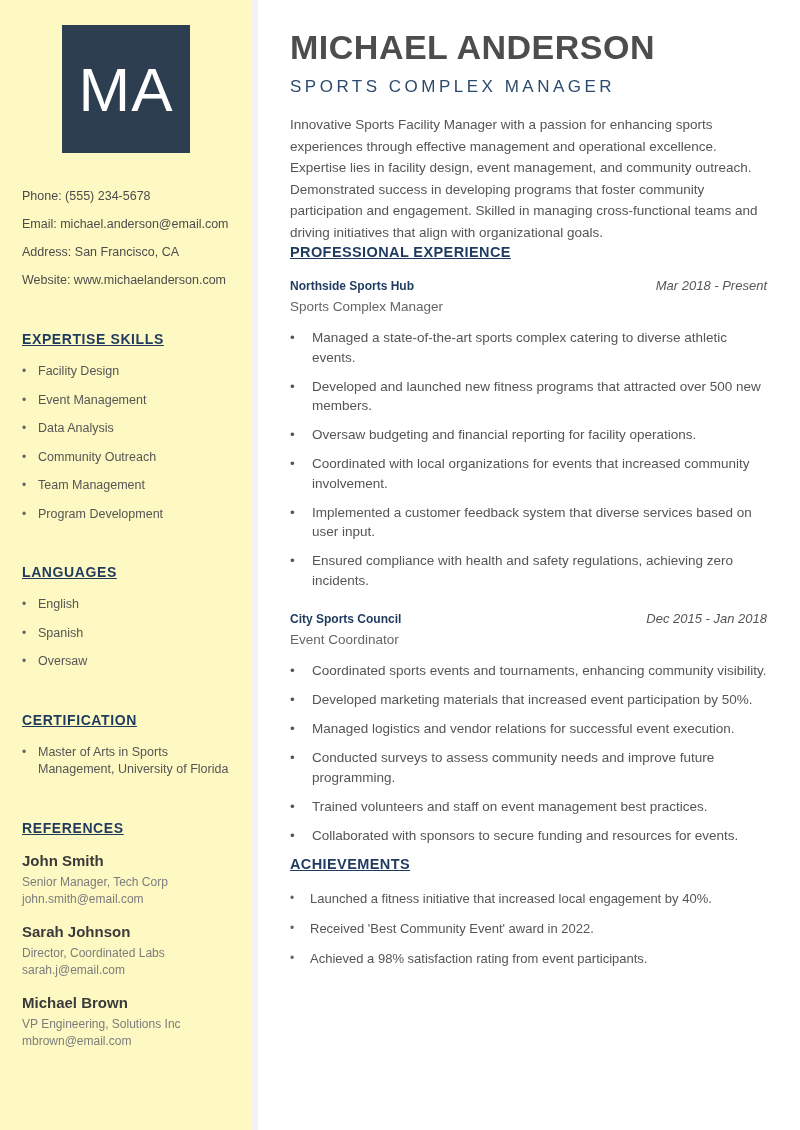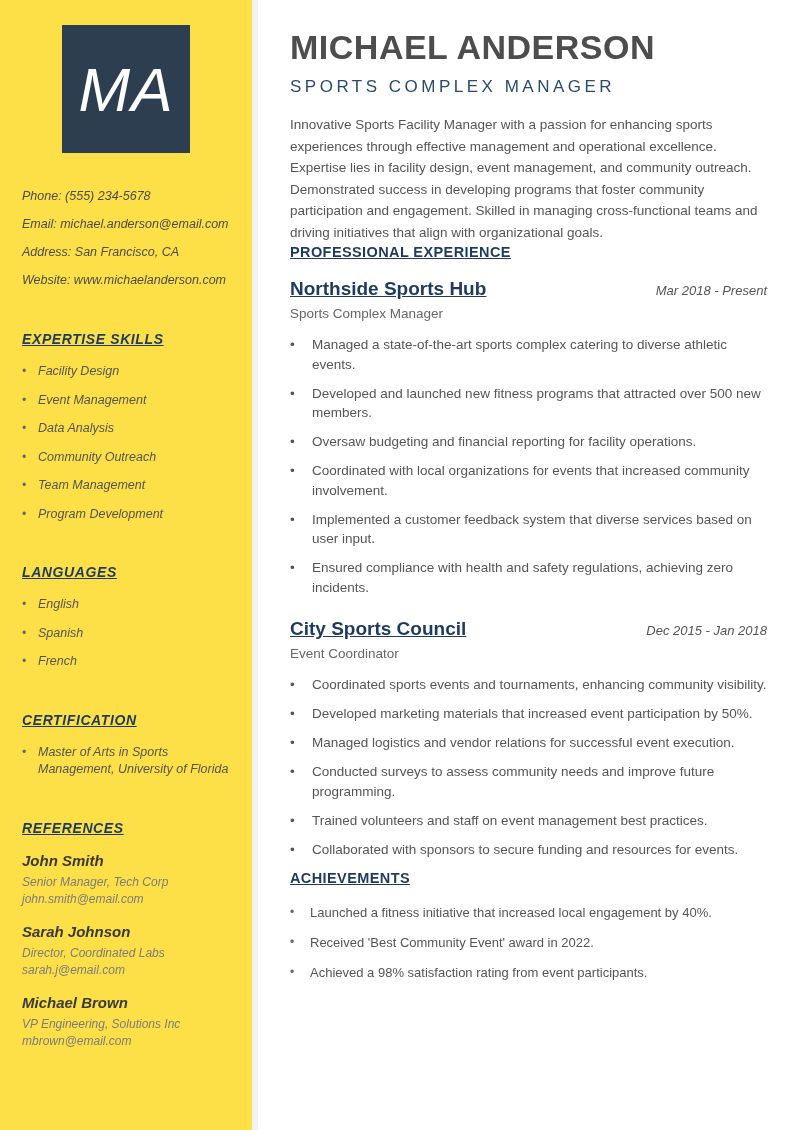--- a/index.html
+++ b/index.html
@@ -14,24 +14,23 @@
     height: 1130px;
     display: flex;
     background: #ffffff;
     overflow: hidden;
   }
 
   
   .sidebar {
     width: 258px;
     flex: 0 0 258px;
-    background: #fde047;
+    background: #fef9c3;
     padding: 25px 22px 20px 22px;
     border-right: 6px solid #f2f2f2;
-    font-style: italic;
   }
   .monogram {
     width: 128px;
     height: 128px;
     background: #2d3e50;
     margin: 0 auto;
     display: flex;
     align-items: center;
     justify-content: center;
   }
@@ -117,24 +116,23 @@
     text-decoration: underline;
     letter-spacing: 0.4px;
   }
   .job { margin-top: 17px; }
   .job-header {
     display: flex;
     justify-content: space-between;
     align-items: baseline;
   }
   .company {
-    font-size: 19px;
+    font-size: 12px;
     font-weight: bold;
     color: #1e3a5f;
-    text-decoration: underline;
   }
   .dates {
     font-size: 13px;
     font-style: italic;
     color: #555555;
   }
   .role {
     font-size: 13.5px;
     color: #666666;
     margin-top: 6px;
@@ -213,21 +211,21 @@
         <div class="item">
             <span class="dot">•</span>
             <span>English</span>
           </div>
         <div class="item">
             <span class="dot">•</span>
             <span>Spanish</span>
           </div>
         <div class="item">
             <span class="dot">•</span>
-            <span>French</span>
+            <span>Oversaw</span>
           </div>
       </div>
     </div>
 
     <div>
       <span class="side-heading">CERTIFICATION</span>
       <div class="side-list">
         <div class="item">
             <span class="dot">•</span>
             <span>Master of Arts in Sports Management, University of Florida</span>

